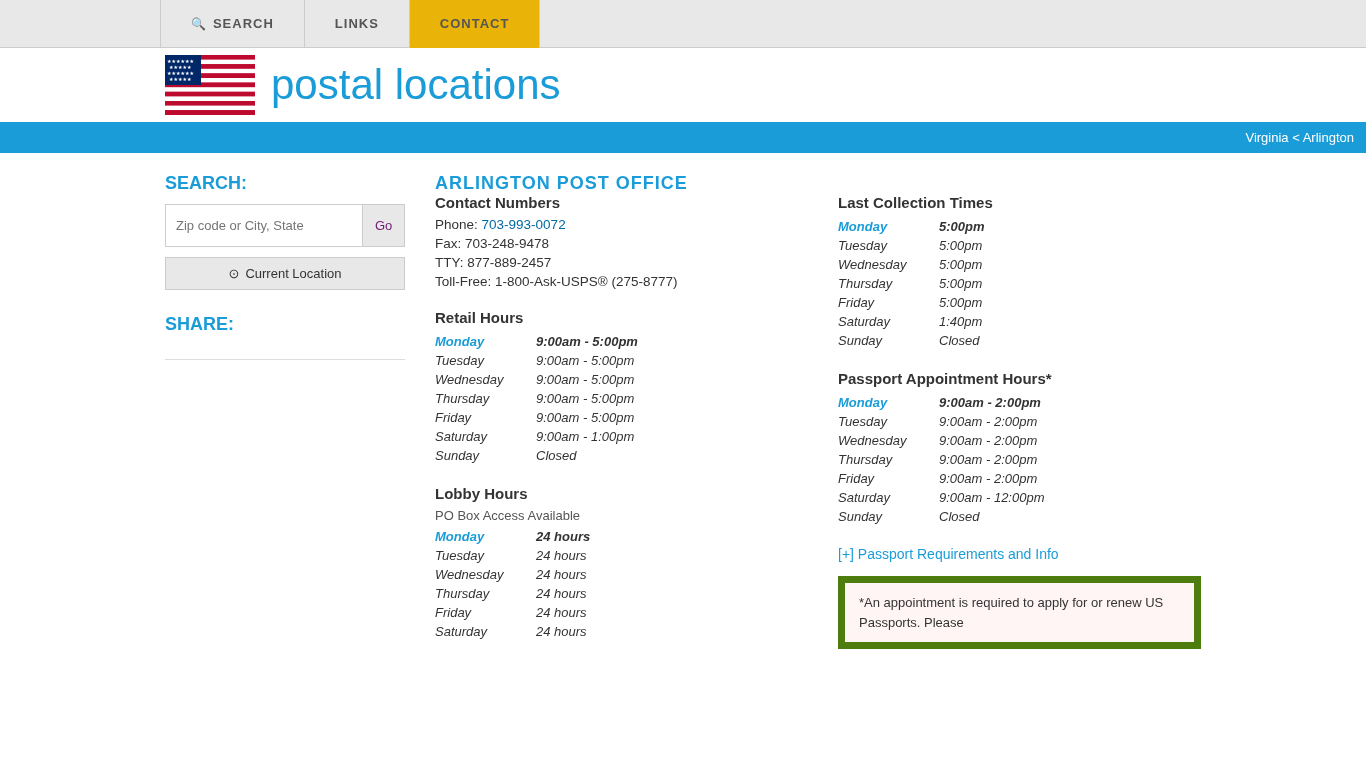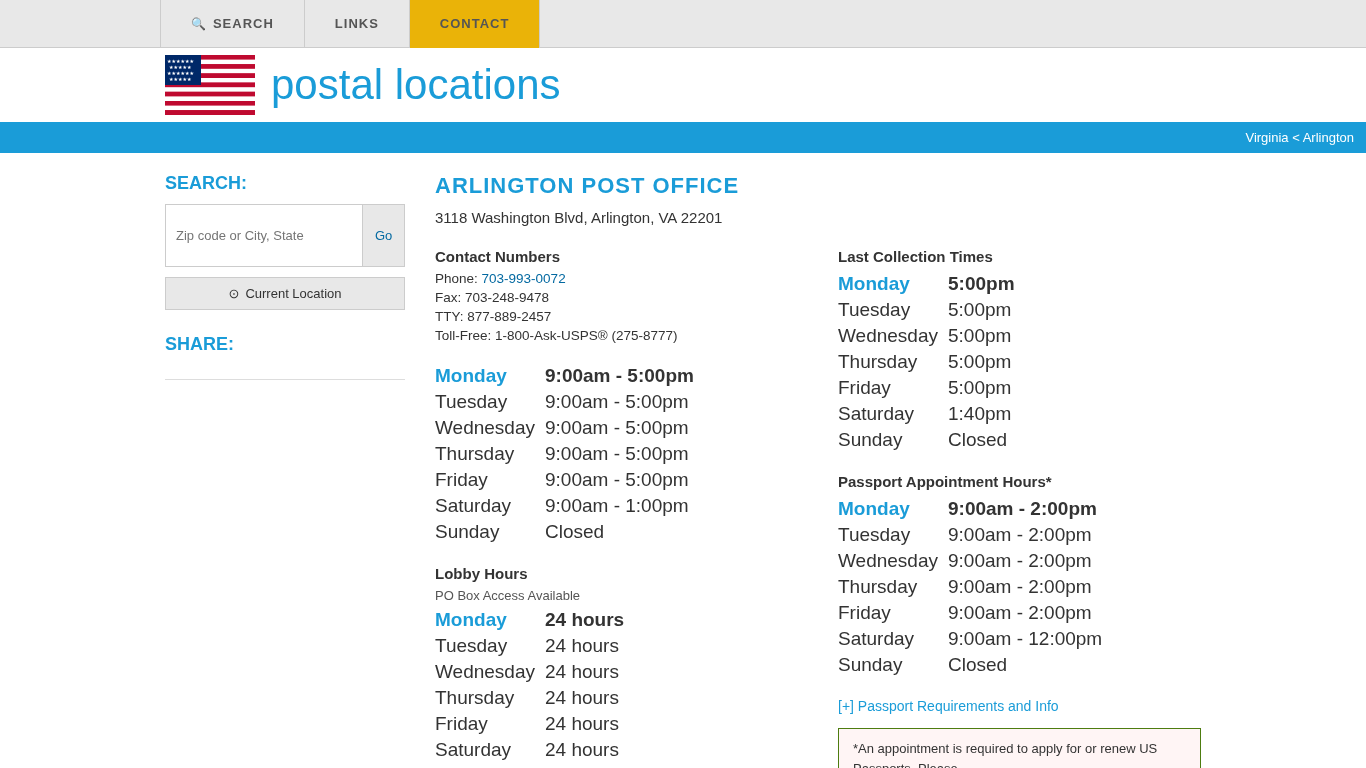--- a/index.html
+++ b/index.html
@@ -90,24 +90,24 @@
       border: 1px solid #ccc;
       padding: 7px 10px;
       font-size: 13px;
       outline: none;
       color: #999;
     }
     .search-go-btn {
       background: #e8e8e8;
       border: 1px solid #ccc;
       border-left: none;
-      padding: 23px 12px;
+      padding: 13px 12px;
       cursor: pointer;
       font-size: 13px;
-      color: #0369a1;
+      color: #701a75;
     }
     .current-location-btn {
       width: 100%;
       background: #e8e8e8;
       border: 1px solid #ccc;
       padding: 8px 12px;
       cursor: pointer;
       font-size: 13px;
       color: #333;
       display: flex;
@@ -127,25 +127,24 @@
       border-top: 1px solid #ddd;
       margin-top: 24px;
     }
 
     
     .content {
       flex: 1;
     }
     .post-office-title {
       color: #1a9cd8;
-      font-size: 22px;
+      font-size: 18px;
       font-weight: bold;
       letter-spacing: 1px;
       text-transform: uppercase;
-      margin-bottom: 10px;
     }
     .address {
       font-size: 15px;
       color: #333;
       margin-bottom: 22px;
     }
 
     
     .info-columns {
       display: flex;
@@ -163,24 +162,25 @@
       margin-bottom: 6px;
       color: #333;
     }
     .info-section-subtitle {
       font-size: 13px;
       color: #555;
       margin-bottom: 4px;
     }
     .hours-row {
       display: flex;
-      gap: 20px;
-      font-size: 19px;
+      gap: 11px;
+      font-size: 13px;
       padding: 2px 0;
       color: #333;
+      font-style: italic;
     }
     .hours-row .day {
       width: 90px;
     }
     .hours-row.highlight .day {
       color: #1a9cd8;
       font-weight: bold;
     }
     .hours-row.highlight .time {
       font-weight: bold;
@@ -199,21 +199,21 @@
 
     .passport-link {
       color: #1a9cd8;
       font-size: 14px;
       cursor: pointer;
       margin-top: 8px;
       display: block;
       text-decoration: none;
     }
     .passport-notice {
-      border: 1px solid #4d7c0f;
+      border: 7px solid #4d7c0f;
       background: #fff5f5;
       padding: 10px 14px;
       font-size: 13px;
       color: #333;
       margin-top: 14px;
       line-height: 1.5;
     }
   </style>
 </head>
 <body>
@@ -275,21 +275,20 @@
       <span>Current Location</span>
     </button>
 
     <div class="sidebar-share-title">SHARE:</div>
     <hr class="sidebar-divider">
   </aside>
 
   <main class="content">
 
     <h1 class="post-office-title">ARLINGTON POST OFFICE</h1>
-    <div class="address">3118 Washington Blvd, Arlington, VA 22201</div>
 
     <div class="info-columns">
 
       <div class="info-left">
 
         <div class="info-section">
           <div class="info-section-title">Contact Numbers</div>
           <div class="contact-row">
             <span>Phone:</span>
             <a href="#">703-993-0072</a>
@@ -302,20 +301,21 @@
             <span>TTY:</span>
             <span>877-889-2457</span>
           </div>
           <div class="contact-row">
             <span>Toll-Free:</span>
             <span>1-800-Ask-USPS® (275-8777)</span>
           </div>
         </div>
 
         <div class="info-section">
+          <div class="info-section-title">Retail Hours</div>
           <div id="retail-hours-rows">
               <div class="hours-row highlight">
                 <span class="day">Monday</span>
                 <span class="time">9:00am - 5:00pm</span>
               </div>
               <div class="hours-row">
                 <span class="day">Tuesday</span>
                 <span class="time">9:00am - 5:00pm</span>
               </div>
               <div class="hours-row">

